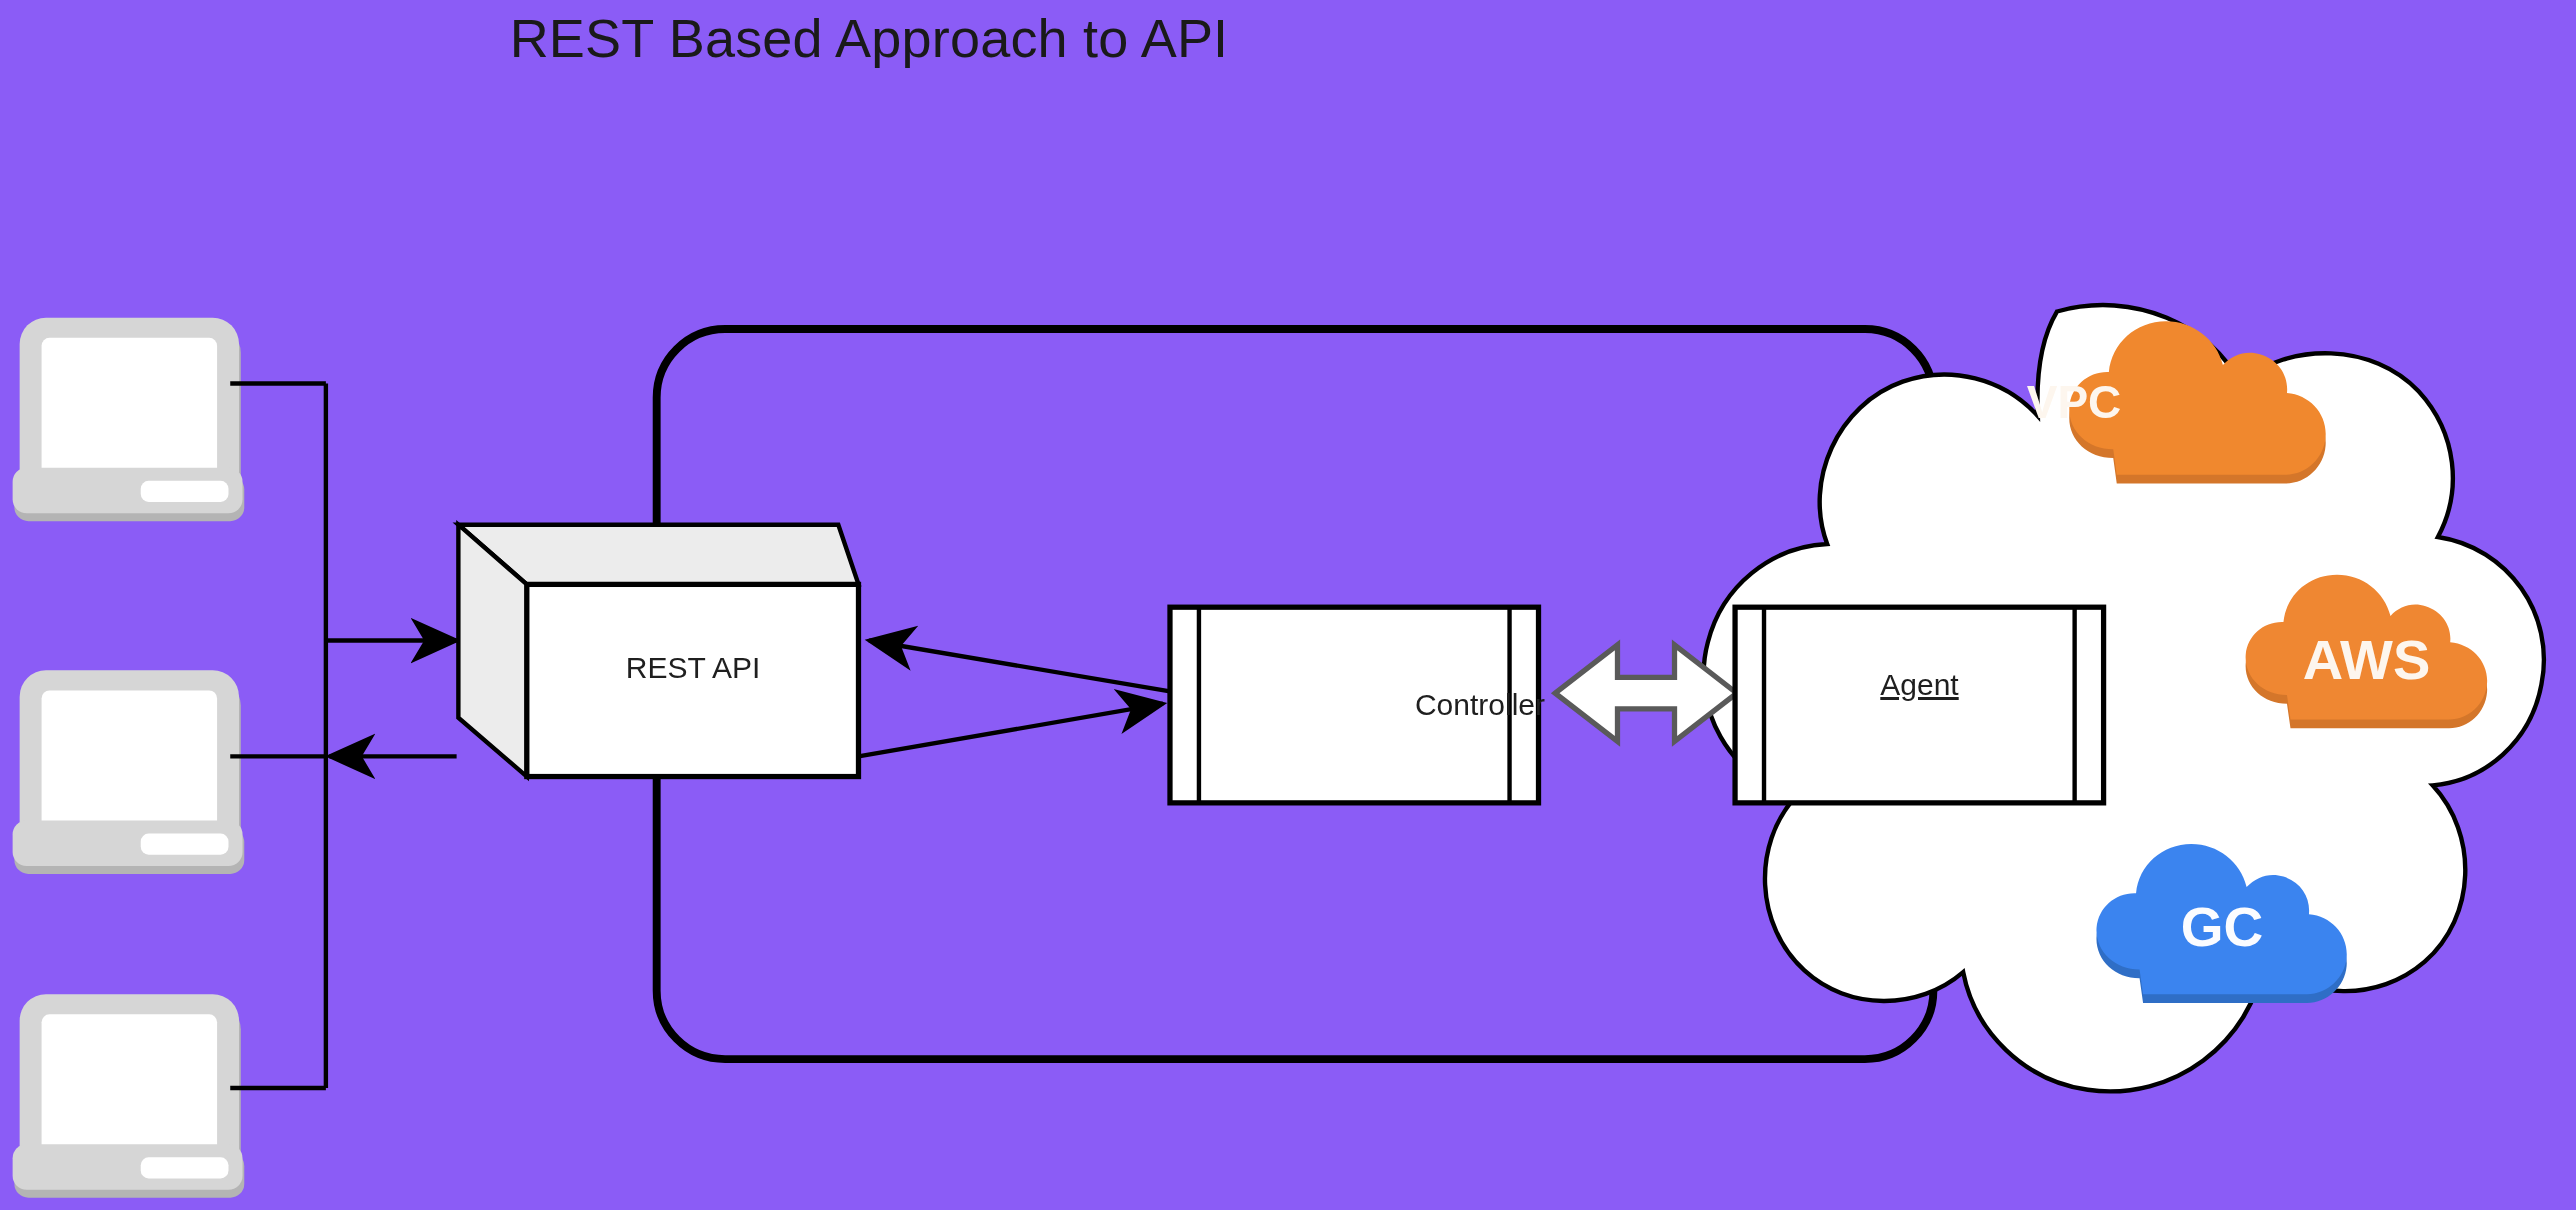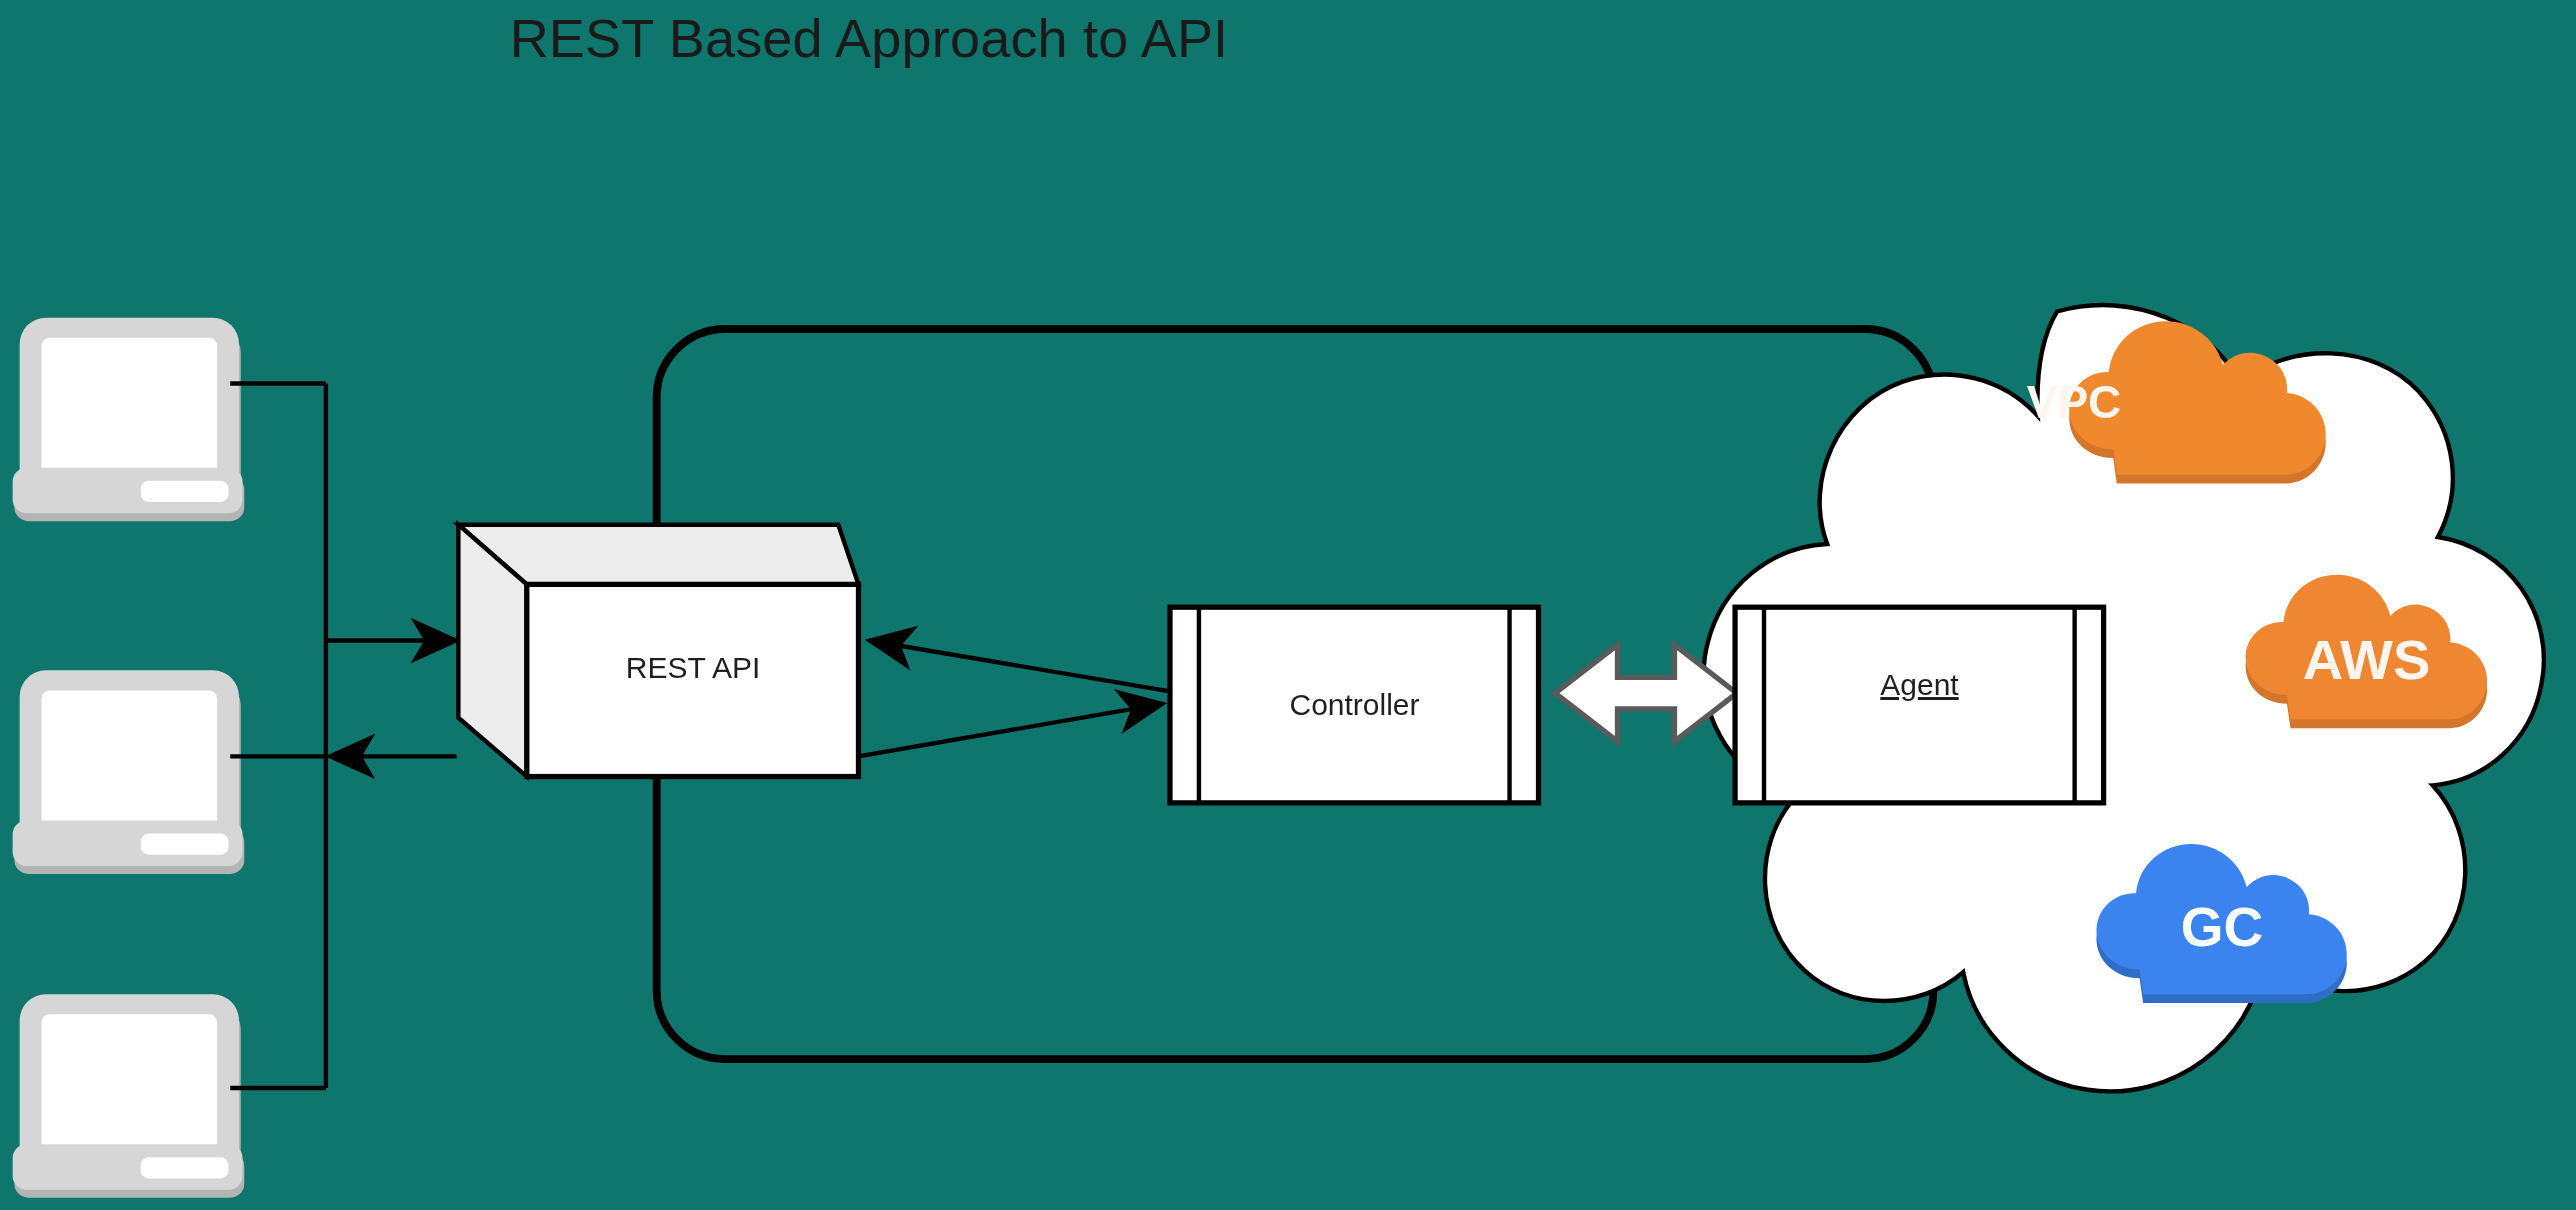--- a/index.html
+++ b/index.html
@@ -7,21 +7,21 @@
     padding: 0;
     background: #ffffff;
   }
   body {
     font-family: "Liberation Sans", sans-serif;
   }
   #canvas {
     position: relative;
     width: 2576px;
     height: 1210px;
-    background: #0f766e;
+    background: #8b5cf6;
     overflow: hidden;
   }
   #diagram-svg {
     position: absolute;
     left: 0;
     top: 0;
     width: 2576px;
     height: 1210px;
   }
   .diagram-title {
@@ -237,21 +237,21 @@
                C 2622 1005, 2633 1023, 2631 1042
                C 2657 1044, 2676 1066, 2674 1091
                C 2672 1115, 2651 1134, 2627 1133
                L 2442 1133 Z" fill="#3b84ef"></path>
     </g>
 
   </svg>
 
   <div class="node-label" style="left:527px; top:651px; width:332px;">REST API</div>
 
-  <div class="node-label" style="left:1199px; top:688px; width:311px;">Controller</div>
+  <div class="node-label" style="left:1234px; top:688px; width:311px;text-align:right;">Controller</div>
 
   <div class="node-label" style="left:1764px; top:668px; width:311px;text-decoration:underline;">Agent</div>
 
   <div class="cloud-badge-label" style="left:1946px; top:375px; width:256px; font-size:46px;">VPC</div>
 
   <div class="cloud-badge-label" style="left:2246px; top:627px; width:241px; font-size:56px;">AWS</div>
 
   <div class="cloud-badge-label" style="left:2097px; top:895px; width:250px; font-size:55px; color:#fbfcff;">GC</div>
 
 </div>

